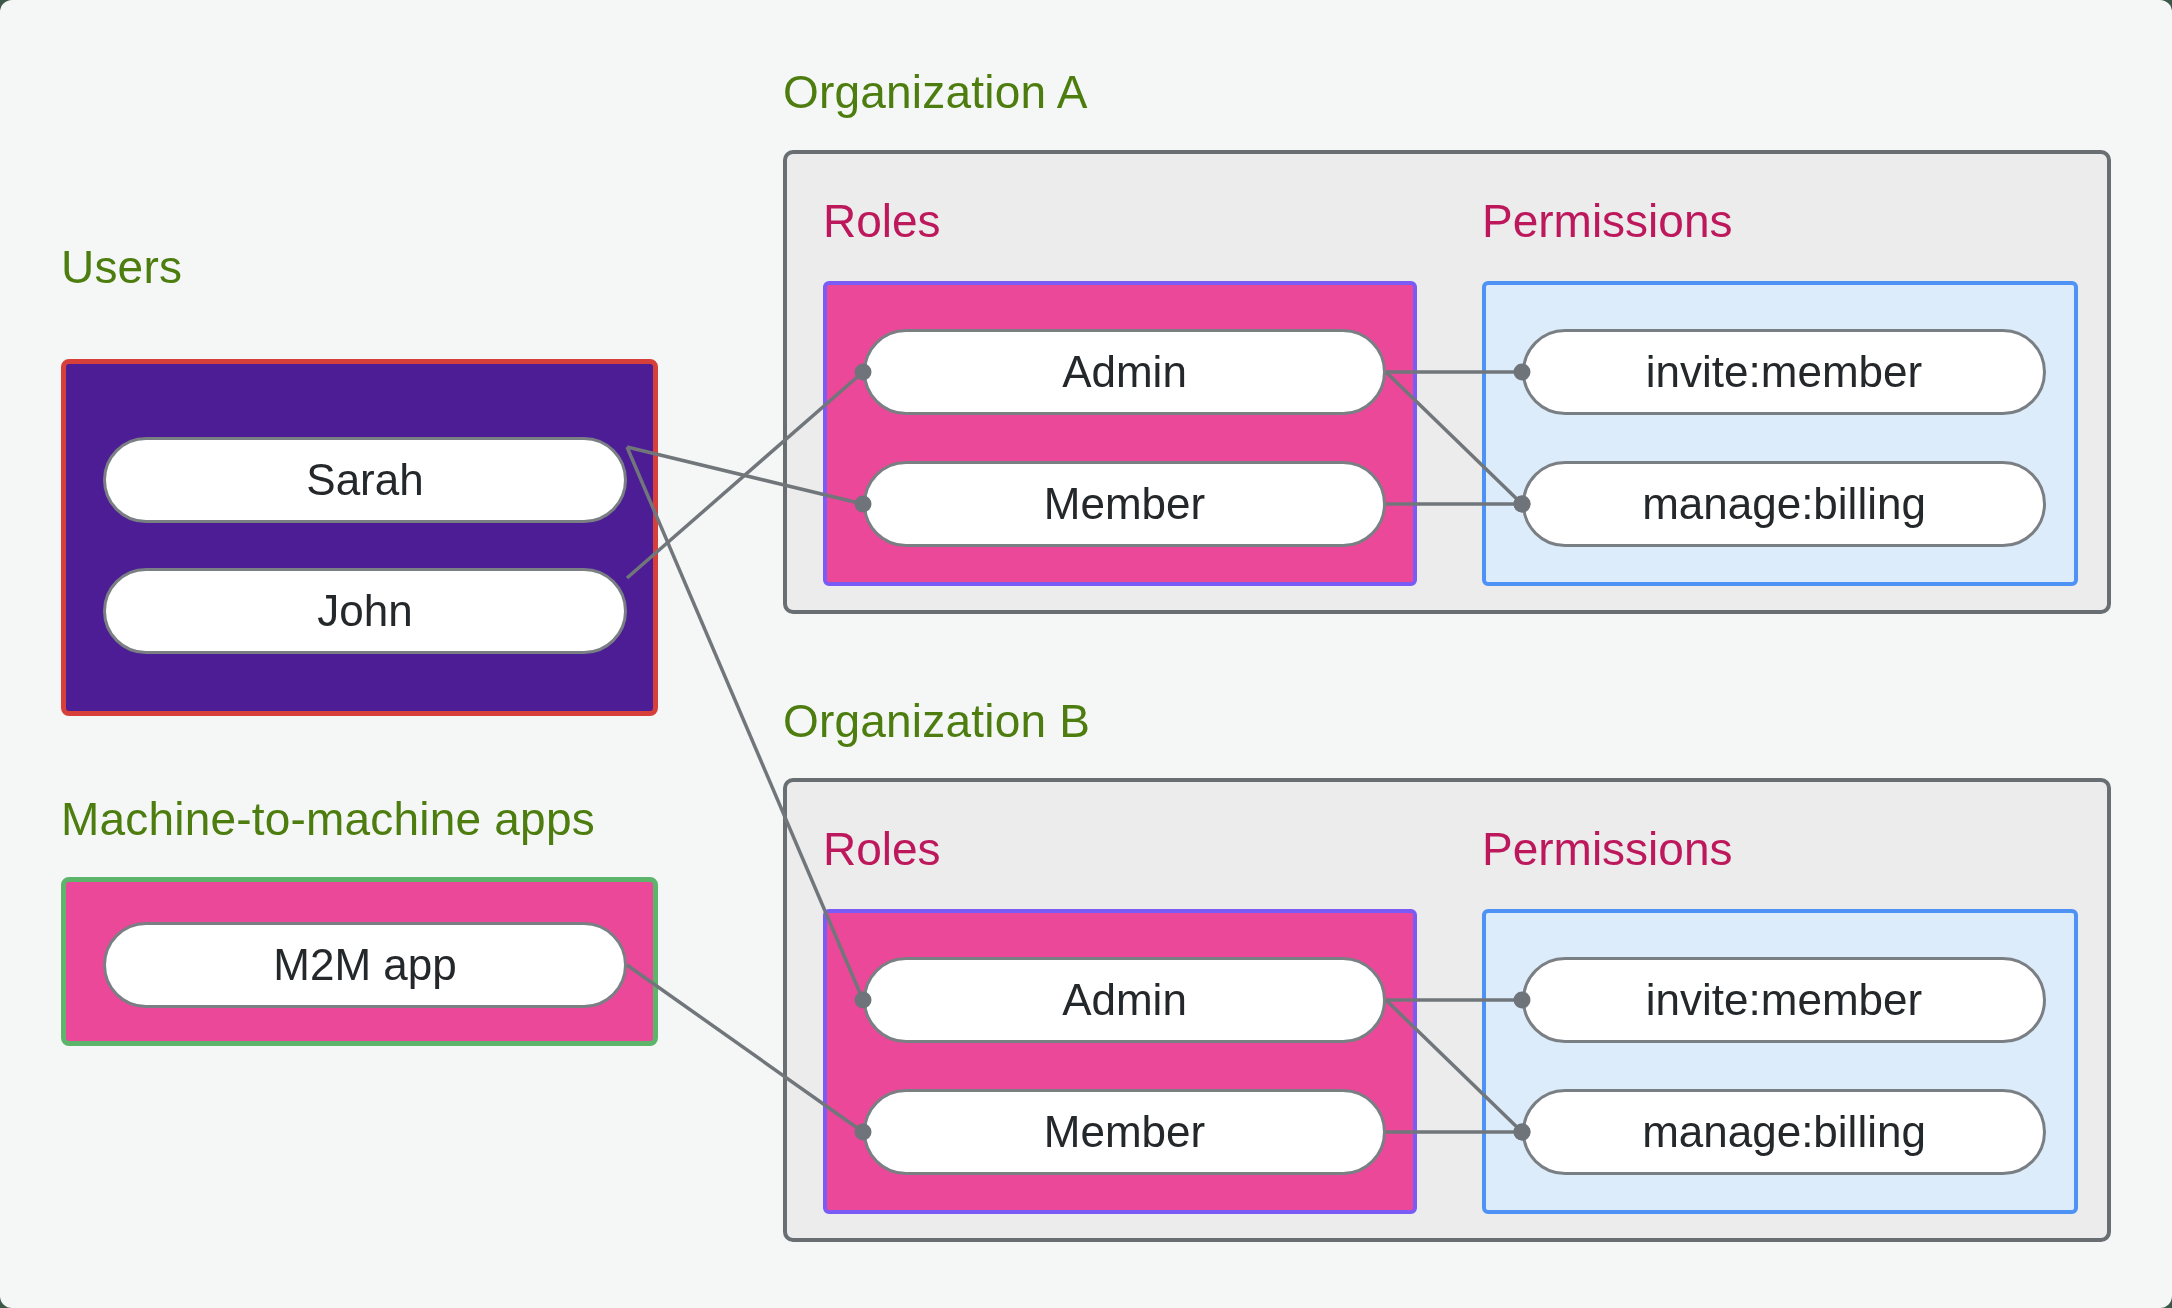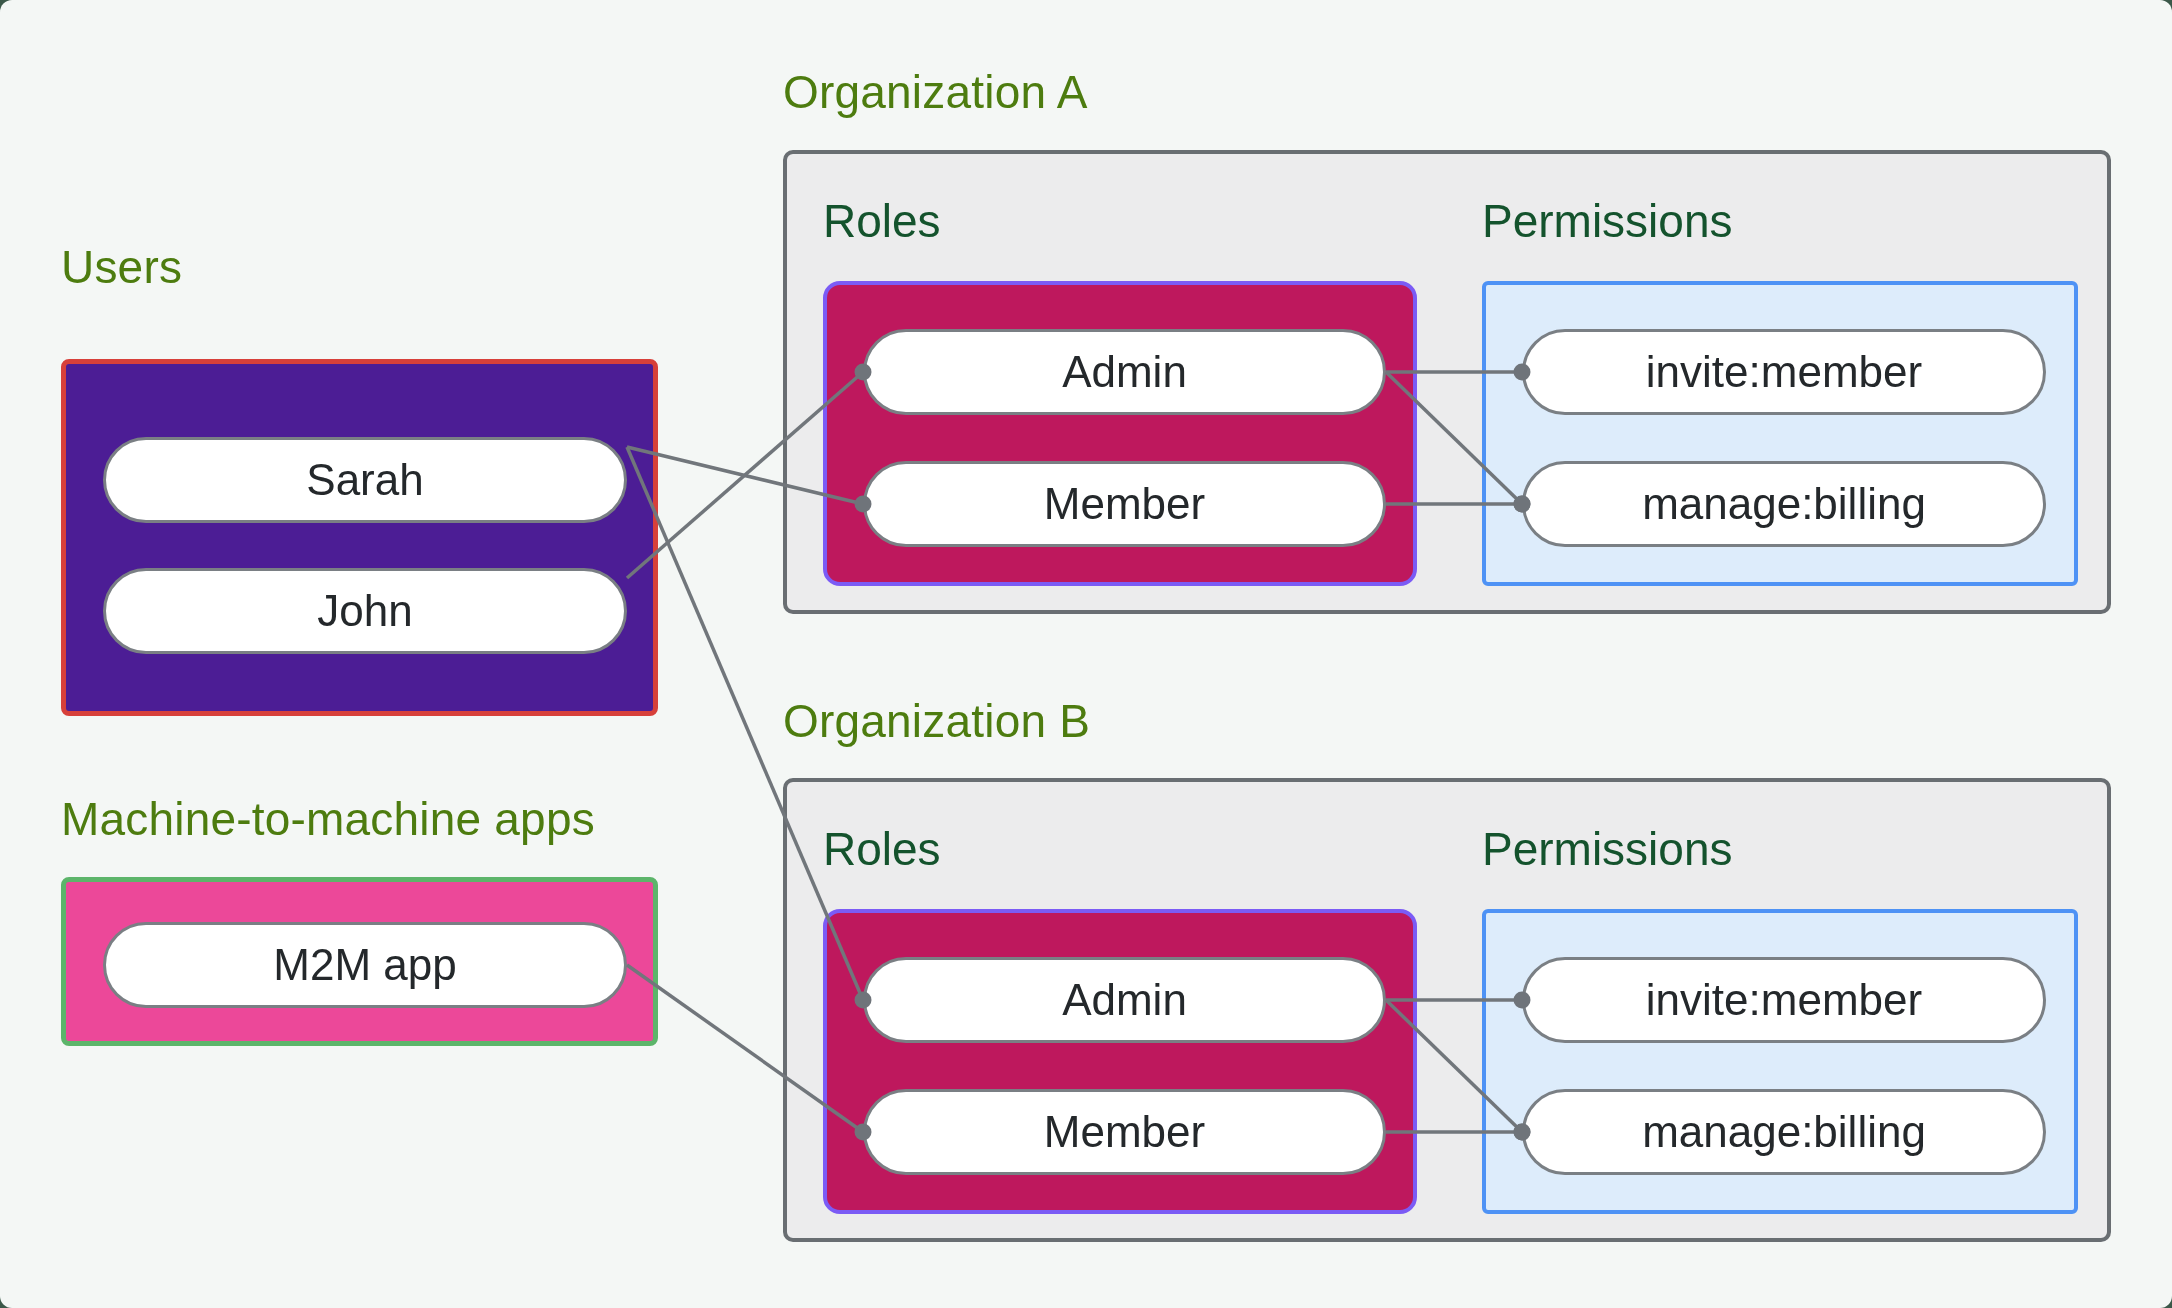--- a/index.html
+++ b/index.html
@@ -38,28 +38,28 @@
   .org-box {
     position: absolute; box-sizing: border-box;
     border: 4px solid #696e72;
     background: #ececed;
     border-radius: 10px;
   }
   .inner-label {
     position: absolute;
     font-size: 46px;
     font-weight: 500;
-    color: #14532d;
+    color: #be185d;
     white-space: nowrap;
   }
   .roles-box {
     position: absolute; box-sizing: border-box;
     border: 4px solid #7b5bf5;
-    background: #be185d;
-    border-radius: 17px;
+    background: #ec4899;
+    border-radius: 6px;
   }
   .perms-box {
     position: absolute; box-sizing: border-box;
     border: 4px solid #4e92f5;
     background: #ddecfb;
     border-radius: 6px;
   }
   .pill {
     position: absolute; box-sizing: border-box;
     background: #ffffff;

